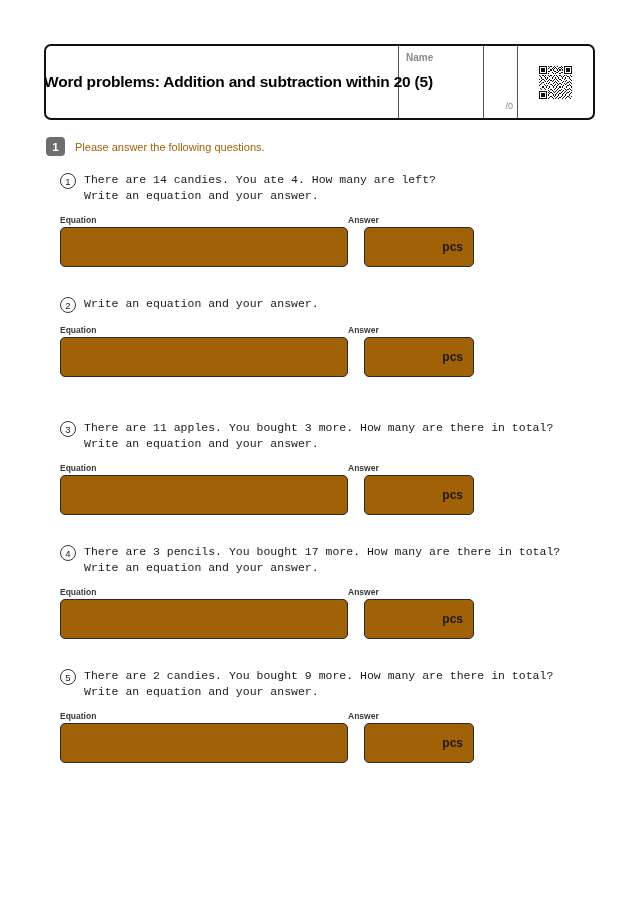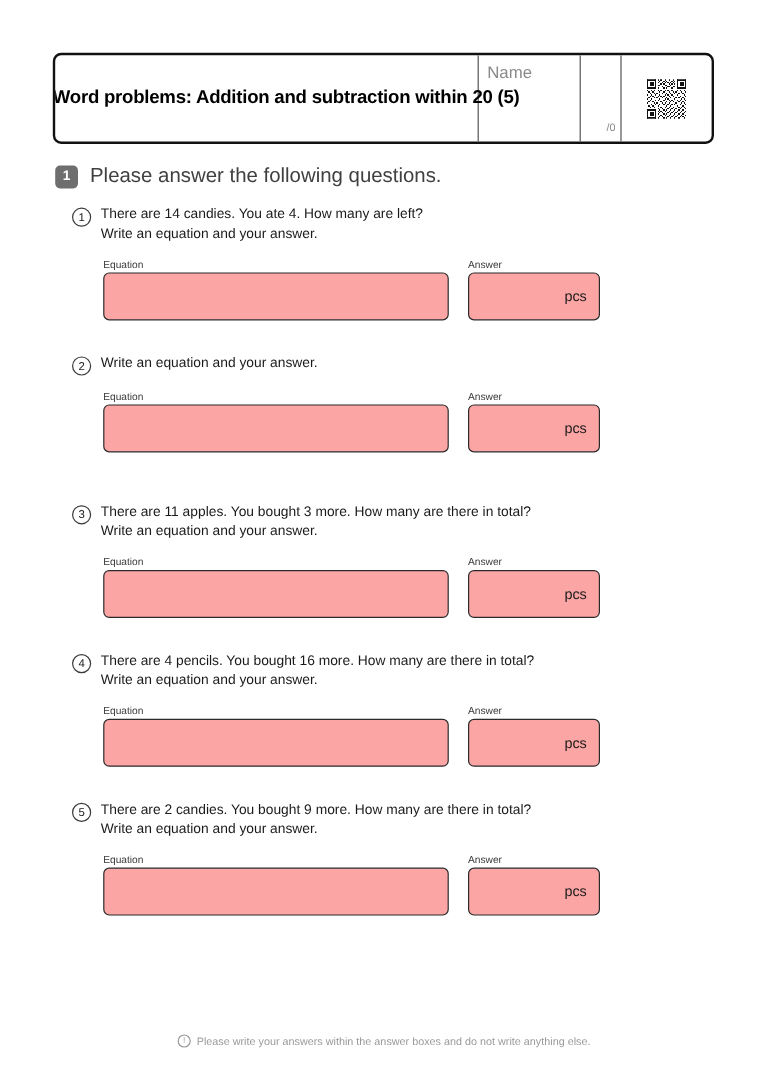--- a/index.html
+++ b/index.html
@@ -53,22 +53,23 @@
     margin-left: -2px;
   }
   .header-name-cell {
     width: 85px;
     box-sizing: border-box;
     border-right: 1px solid #555555;
     padding: 6px 0 0 7px;
     position: relative;
   }
   .header-name-label {
-    font-size: 14px;
+    font-size: 10px;
     color: #8a8a8a;
+    font-weight: bold;
   }
   .header-score-cell {
     width: 34px;
     box-sizing: border-box;
     border-right: 1px solid #555555;
     position: relative;
   }
   .header-score-value {
     position: absolute;
     right: 4px;
@@ -103,22 +104,22 @@
     border-radius: 4px;
     background: #6e6e6e;
     color: #ffffff;
     font-size: 11.5px;
     font-weight: bold;
     display: flex;
     align-items: center;
     justify-content: center;
   }
   .section-title {
-    font-size: 17px;
-    color: #404040;
+    font-size: 11px;
+    color: #a16207;
   }
 
   
   .question {
     position: absolute;
     left: 60px;
     width: 520px;
   }
   .q-head {
     display: flex;
@@ -138,46 +139,47 @@
     justify-content: center;
     margin-top: 1px;
     box-sizing: border-box;
   }
   .q-text { }
   .q-line {
     font-size: 11.5px;
     line-height: 15.5px;
     color: #1a1a1a;
     white-space: nowrap;
+    font-family: Liberation Mono, monospace;
   }
 
   .fields {
     position: relative;
     margin-top: 12px;
-    margin-left: 26px;
     height: 52px;
+    font-weight: bold;
   }
   .field-label {
     font-size: 8.5px;
     color: #3a3a3a;
     position: absolute;
     top: 0;
   }
   .field-box {
     position: absolute;
     top: 12px;
     border: 1.4px solid #2b2b2b;
     border-radius: 5px;
     height: 40px;
     box-sizing: border-box;
-    background: #fca5a5;
+    background: #a16207;
   }
   .eq-label { left: 0; }
   .eq-box { left: 0; width: 288px; }
-  .ans-label { left: 304px; }
+  .ans-label { left: 288px; }
   .ans-box {
     left: 304px;
     width: 110px;
     display: flex;
     align-items: center;
     justify-content: flex-end;
     padding-right: 10px;
   }
   .unit {
     font-size: 12px;
@@ -511,21 +513,21 @@
       <div class="field-box ans-box">
         <span class="unit">pcs</span>
       </div>
     </div>
   </div>
 
   <div class="question" style="top:544px;">
     <div class="q-head">
       <div class="q-num">4</div>
       <div class="q-text">
-        <div class="q-line">There are 4 pencils. You bought 16 more. How many are there in total?</div>
+        <div class="q-line">There are 3 pencils. You bought 17 more. How many are there in total?</div>
         <div class="q-line">Write an equation and your answer.</div>
       </div>
     </div>
     <div class="fields">
       <div class="field-label eq-label">Equation</div>
       <div class="field-box eq-box"></div>
       <div class="field-label ans-label">Answer</div>
       <div class="field-box ans-box">
         <span class="unit">pcs</span>
       </div>
@@ -543,18 +545,14 @@
     <div class="fields">
       <div class="field-label eq-label">Equation</div>
       <div class="field-box eq-box"></div>
       <div class="field-label ans-label">Answer</div>
       <div class="field-box ans-box">
         <span class="unit">pcs</span>
       </div>
     </div>
   </div>
 
-  <div class="footer">
-    <span class="footer-icon">!</span>
-    <span class="footer-text">Please write your answers within the answer boxes and do not write anything else.</span>
-  </div>
 
 </div>
 
 </body></html>

